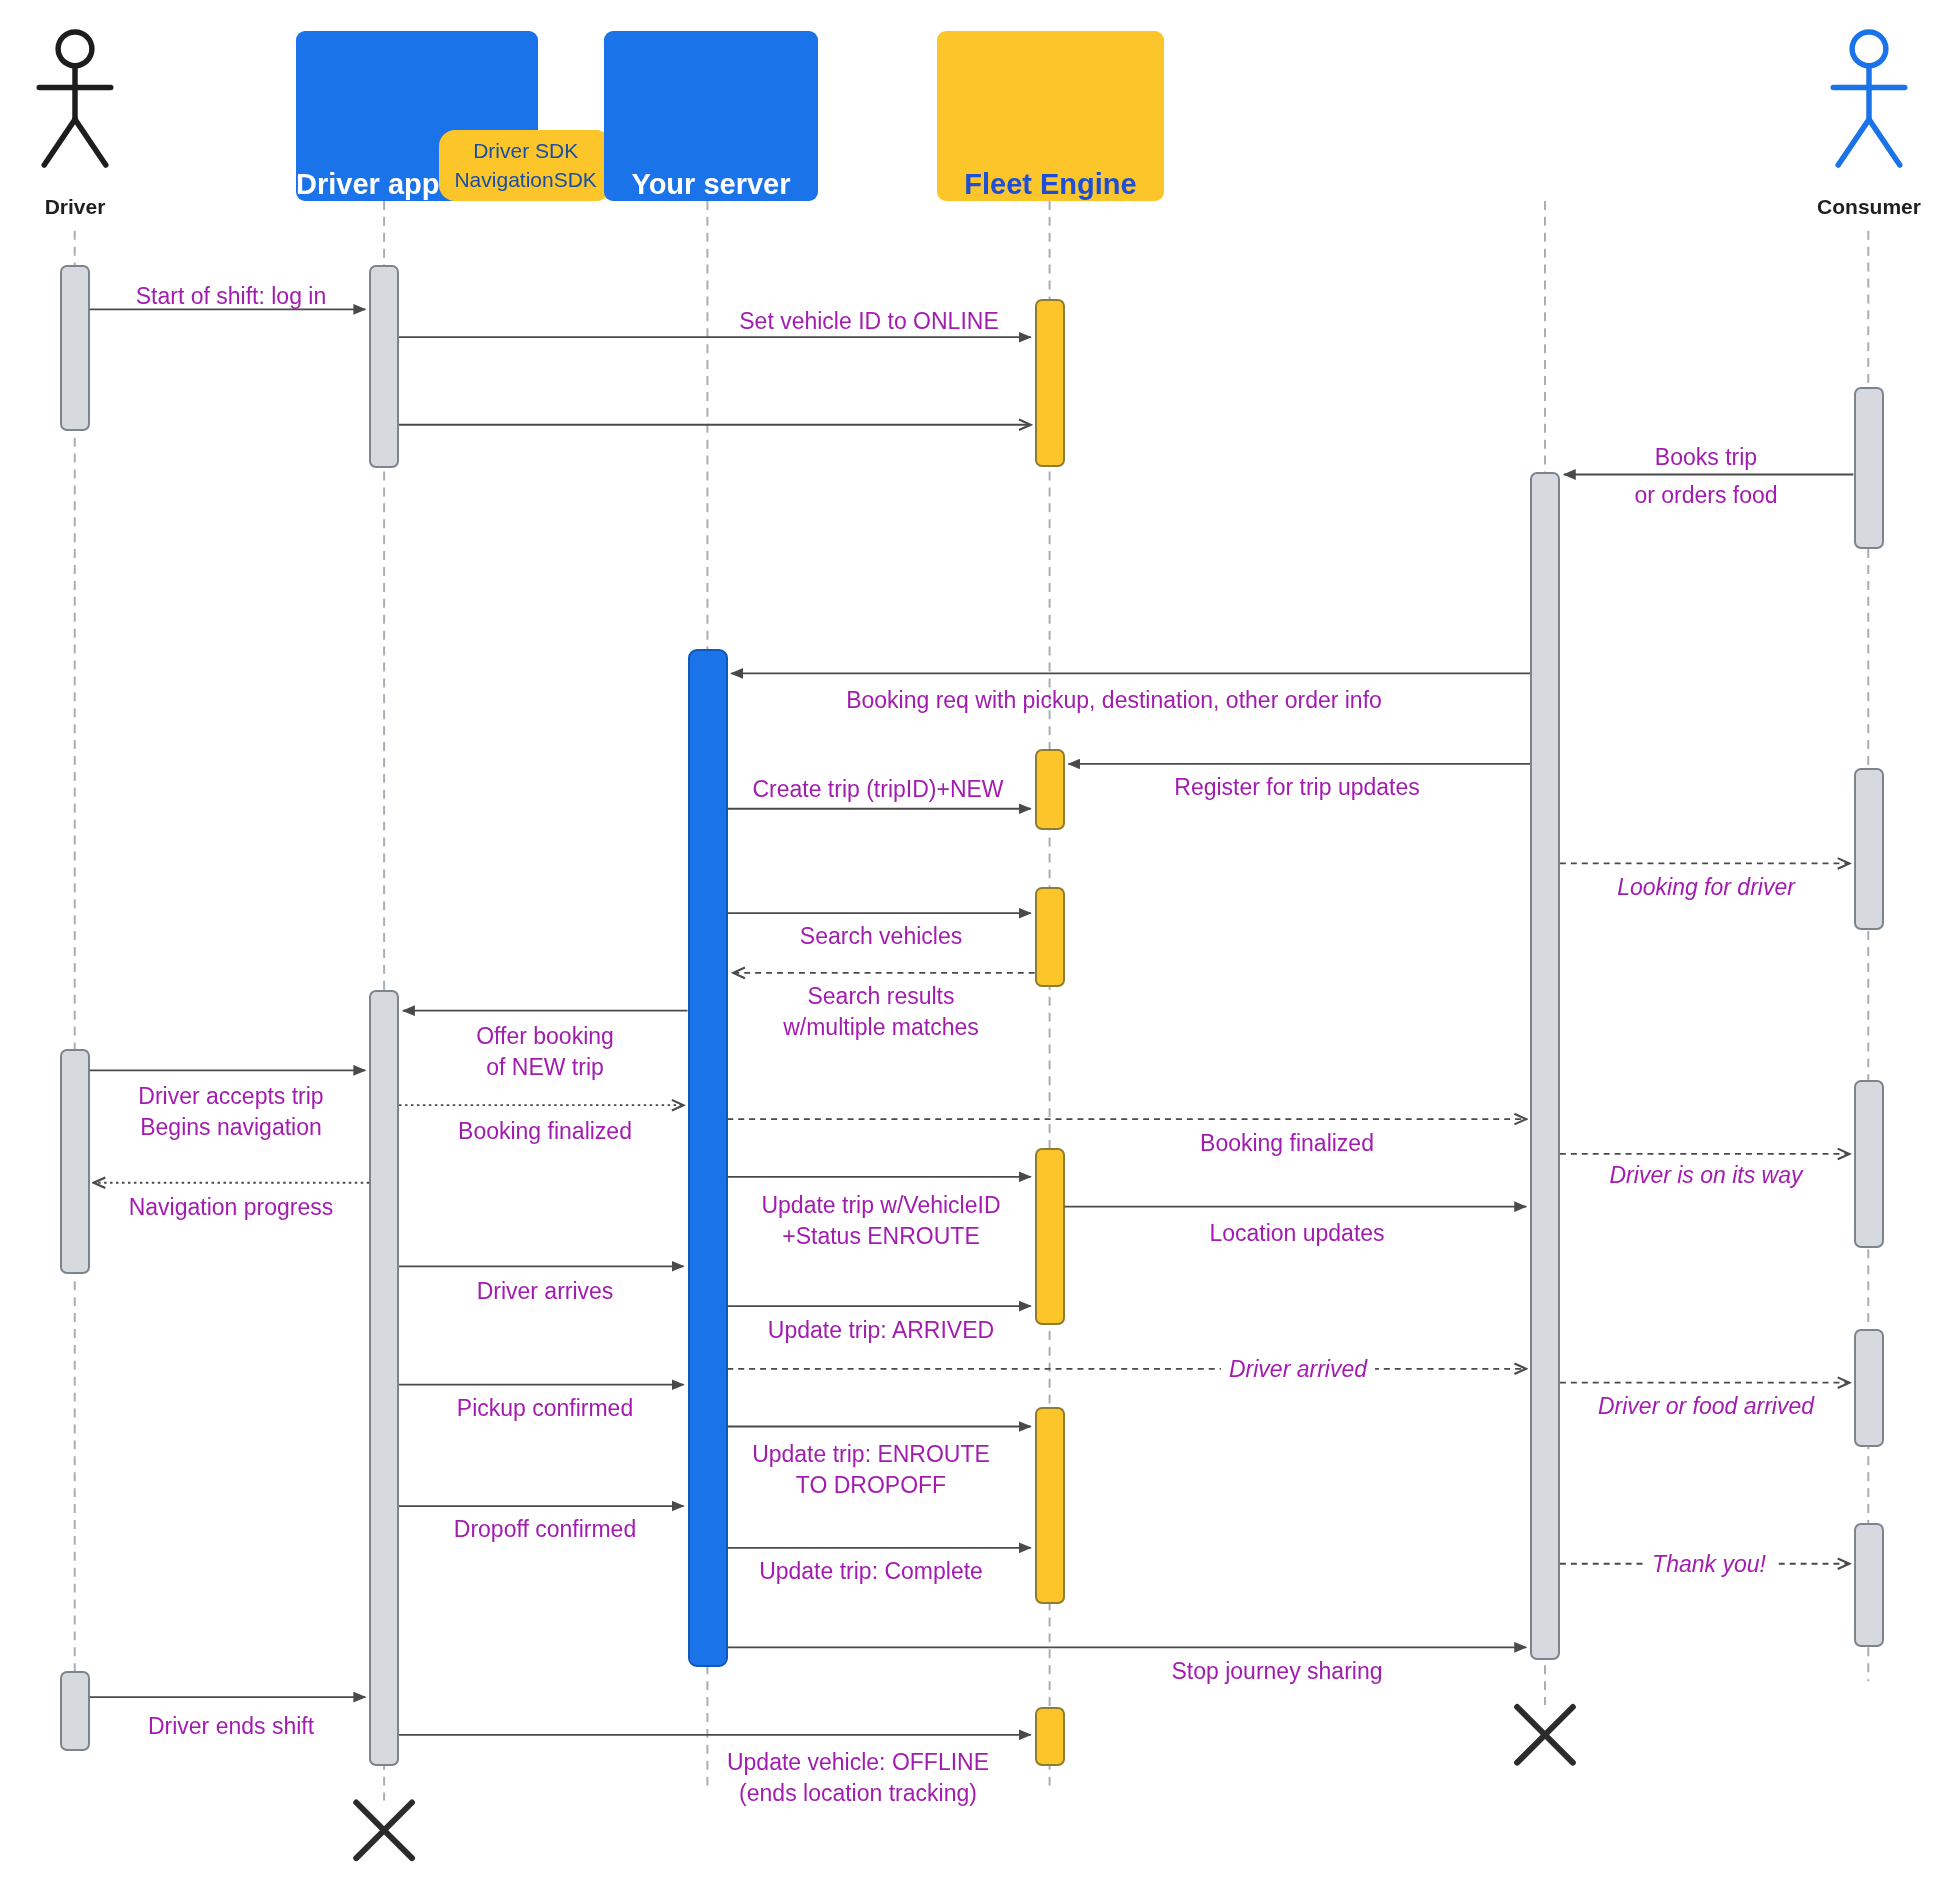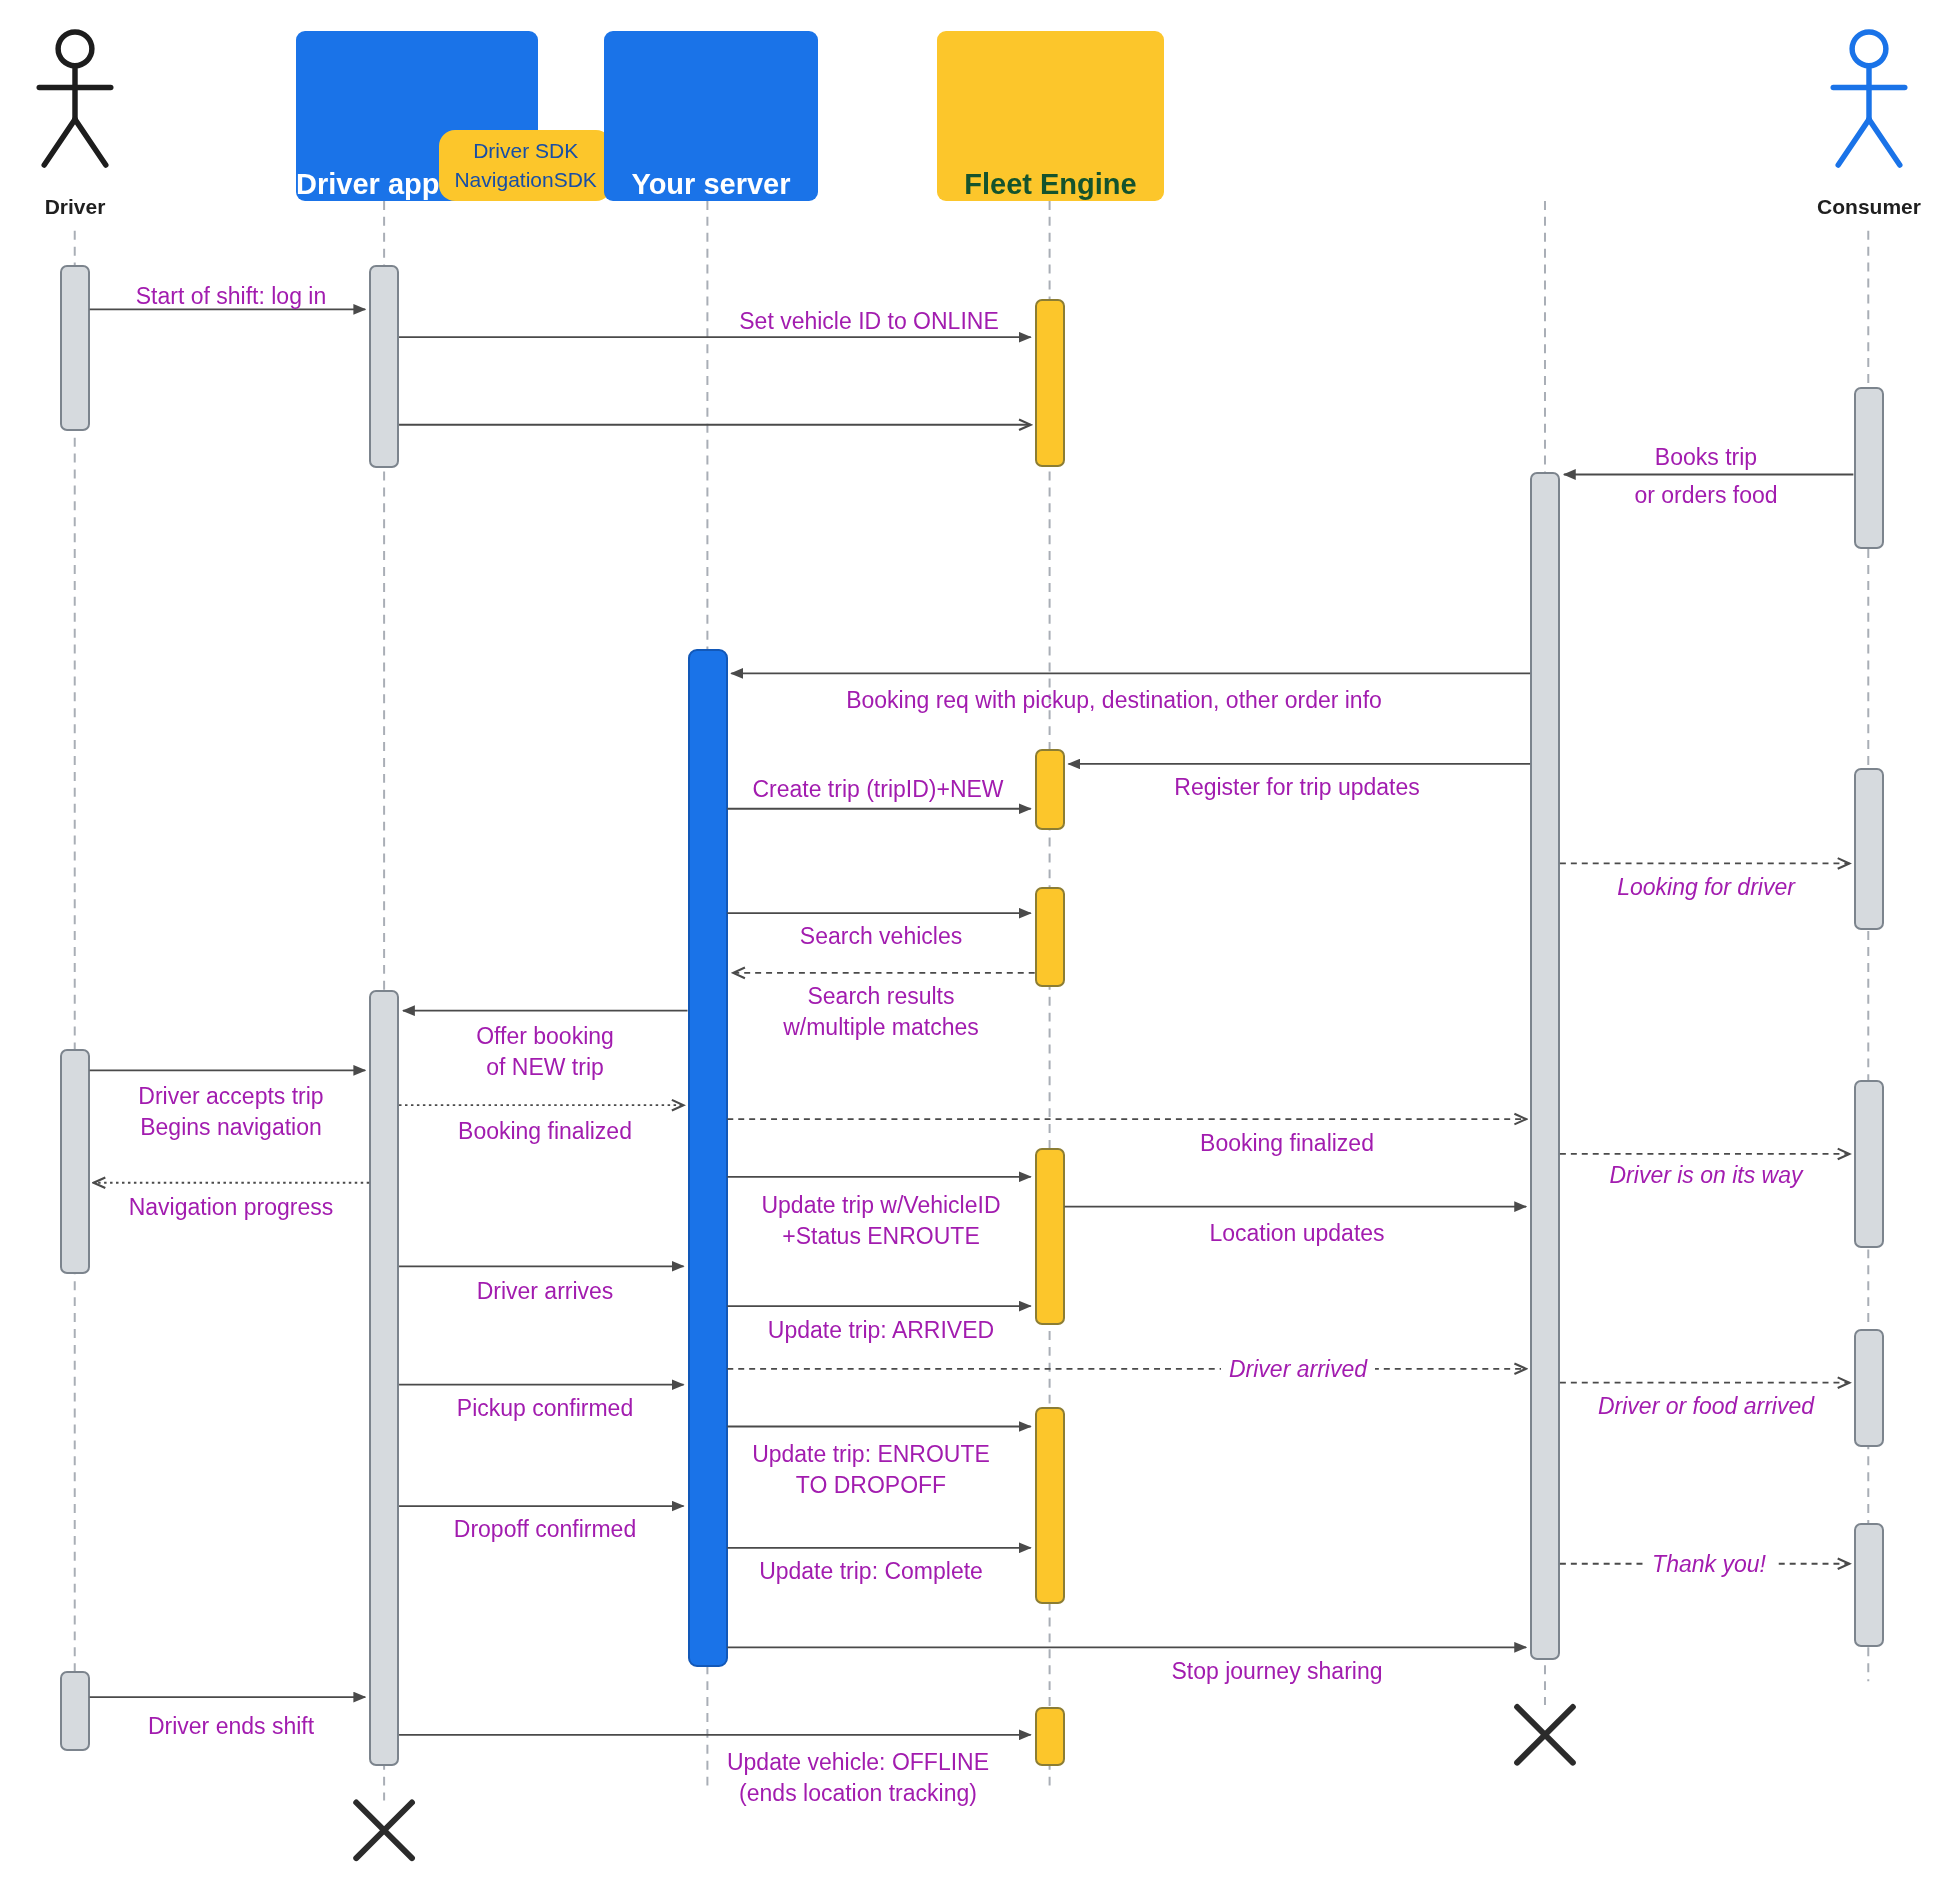--- a/index.html
+++ b/index.html
@@ -17,21 +17,21 @@
   #lines-fg .xmark line { stroke:#2b2b2b; stroke-width:6; stroke-linecap:round; }
 
   
   .activation { position:absolute; background:#d6dade; border:2px solid #7c848d; border-radius:7px; }
   .activation.yellow { background:#fcc62b; border-color:#8c7d33; }
   .activation.blue { background:#1a73e8; border-color:#1258b8; border-radius:9px; }
 
   
   .pbox { position:absolute; border-radius:9px; display:flex; flex-direction:row; align-items:flex-end; }
   .pbox.blue { background:#1a73e8; color:#ffffff; }
-  .pbox.yellow { background:#fcc62b; color:#14532d; }
+  .pbox.yellow { background:#fcc62b; color:#1d4ed8; }
   .pbox.center { justify-content:center; }
   .pbox-title { font-weight:bold; font-size:29px; margin-top:13px; white-space:nowrap; }
   .pbox.center .pbox-title { margin-top:12px; }
   .sdk-box { background:#fcc62b; color:#174ea6; border-radius:16px; text-align:center;
              font-size:21px; line-height:1.35; padding:7px 15px; margin-top:10px; white-space:nowrap; }
 
   
   .actor { position:absolute; width:90px; display:flex; flex-direction:column; align-items:center; }
   .actor-label { font-weight:bold; font-size:21px; color:#1f1f1f; margin-top:22px; }
 

